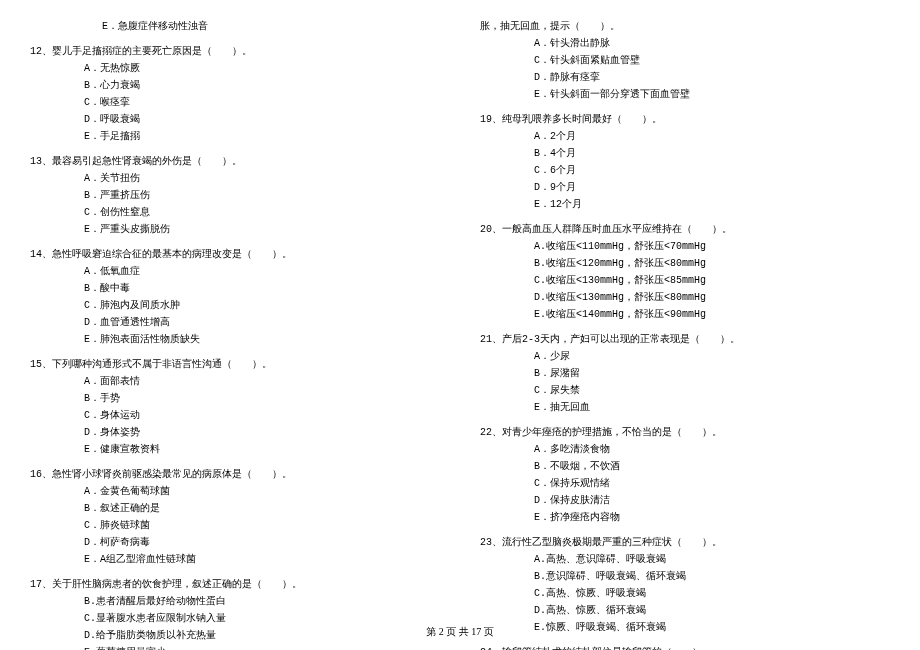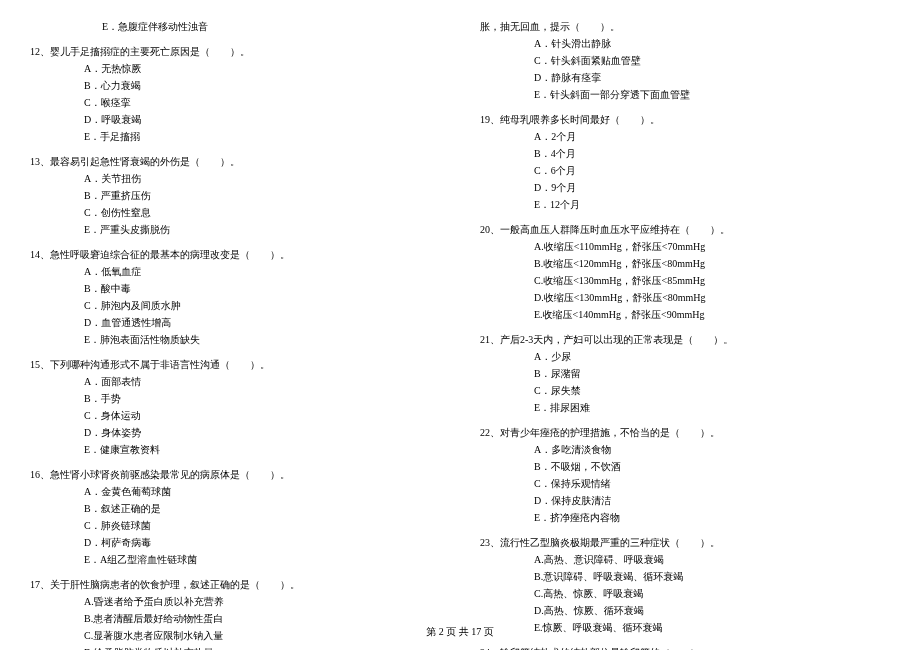--- a/index.html
+++ b/index.html
@@ -11,20 +11,21 @@
       font-size: 10px;
       line-height: 1.7;
       color: #000;
       padding: 18px 30px 10px 30px;
       position: relative;
     }
     .columns {
       display: flex;
       gap: 40px;
       height: 590px;
+      font-family: Liberation Mono, monospace;
     }
     .col {
       flex: 1;
       min-width: 0;
     }
     .opt-e-leading {
       padding-left: 72px;
       margin-bottom: 8px;
     }
     .question {
@@ -84,21 +85,20 @@
     <div class="opt">E．健康宣教资料</div>
 
     <div class="question">16、急性肾小球肾炎前驱感染最常见的病原体是（　　）。</div>
     <div class="opt">A．金黄色葡萄球菌</div>
     <div class="opt">B．叙述正确的是</div>
     <div class="opt">C．肺炎链球菌</div>
     <div class="opt">D．柯萨奇病毒</div>
     <div class="opt">E．A组乙型溶血性链球菌</div>
 
     <div class="question">17、关于肝性脑病患者的饮食护理，叙述正确的是（　　）。</div>
-    <div class="opt">A.昏迷者给予蛋白质以补充营养</div>
     <div class="opt">B.患者清醒后最好给动物性蛋白</div>
     <div class="opt">C.显著腹水患者应限制水钠入量</div>
     <div class="opt">D.给予脂肪类物质以补充热量</div>
     <div class="opt">E.葡萄糖用量宜少</div>
 
   </div>
 
   <div class="col">
     <div class="cont-line">胀，抽无回血，提示（　　）。</div>
     <div class="opt">A．针头滑出静脉</div>
@@ -117,21 +117,21 @@
     <div class="opt">A.收缩压&lt;110mmHg，舒张压&lt;70mmHg</div>
     <div class="opt">B.收缩压&lt;120mmHg，舒张压&lt;80mmHg</div>
     <div class="opt">C.收缩压&lt;130mmHg，舒张压&lt;85mmHg</div>
     <div class="opt">D.收缩压&lt;130mmHg，舒张压&lt;80mmHg</div>
     <div class="opt">E.收缩压&lt;140mmHg，舒张压&lt;90mmHg</div>
 
     <div class="question">21、产后2-3天内，产妇可以出现的正常表现是（　　）。</div>
     <div class="opt">A．少尿</div>
     <div class="opt">B．尿潴留</div>
     <div class="opt">C．尿失禁</div>
-    <div class="opt">E．排尿困难</div>
+    <div class="opt">E．抽无回血</div>
 
     <div class="question">22、对青少年痤疮的护理措施，不恰当的是（　　）。</div>
     <div class="opt">A．多吃清淡食物</div>
     <div class="opt">B．不吸烟，不饮酒</div>
     <div class="opt">C．保持乐观情绪</div>
     <div class="opt">D．保持皮肤清洁</div>
     <div class="opt">E．挤净痤疮内容物</div>
 
     <div class="question">23、流行性乙型脑炎极期最严重的三种症状（　　）。</div>
     <div class="opt">A.高热、意识障碍、呼吸衰竭</div>

